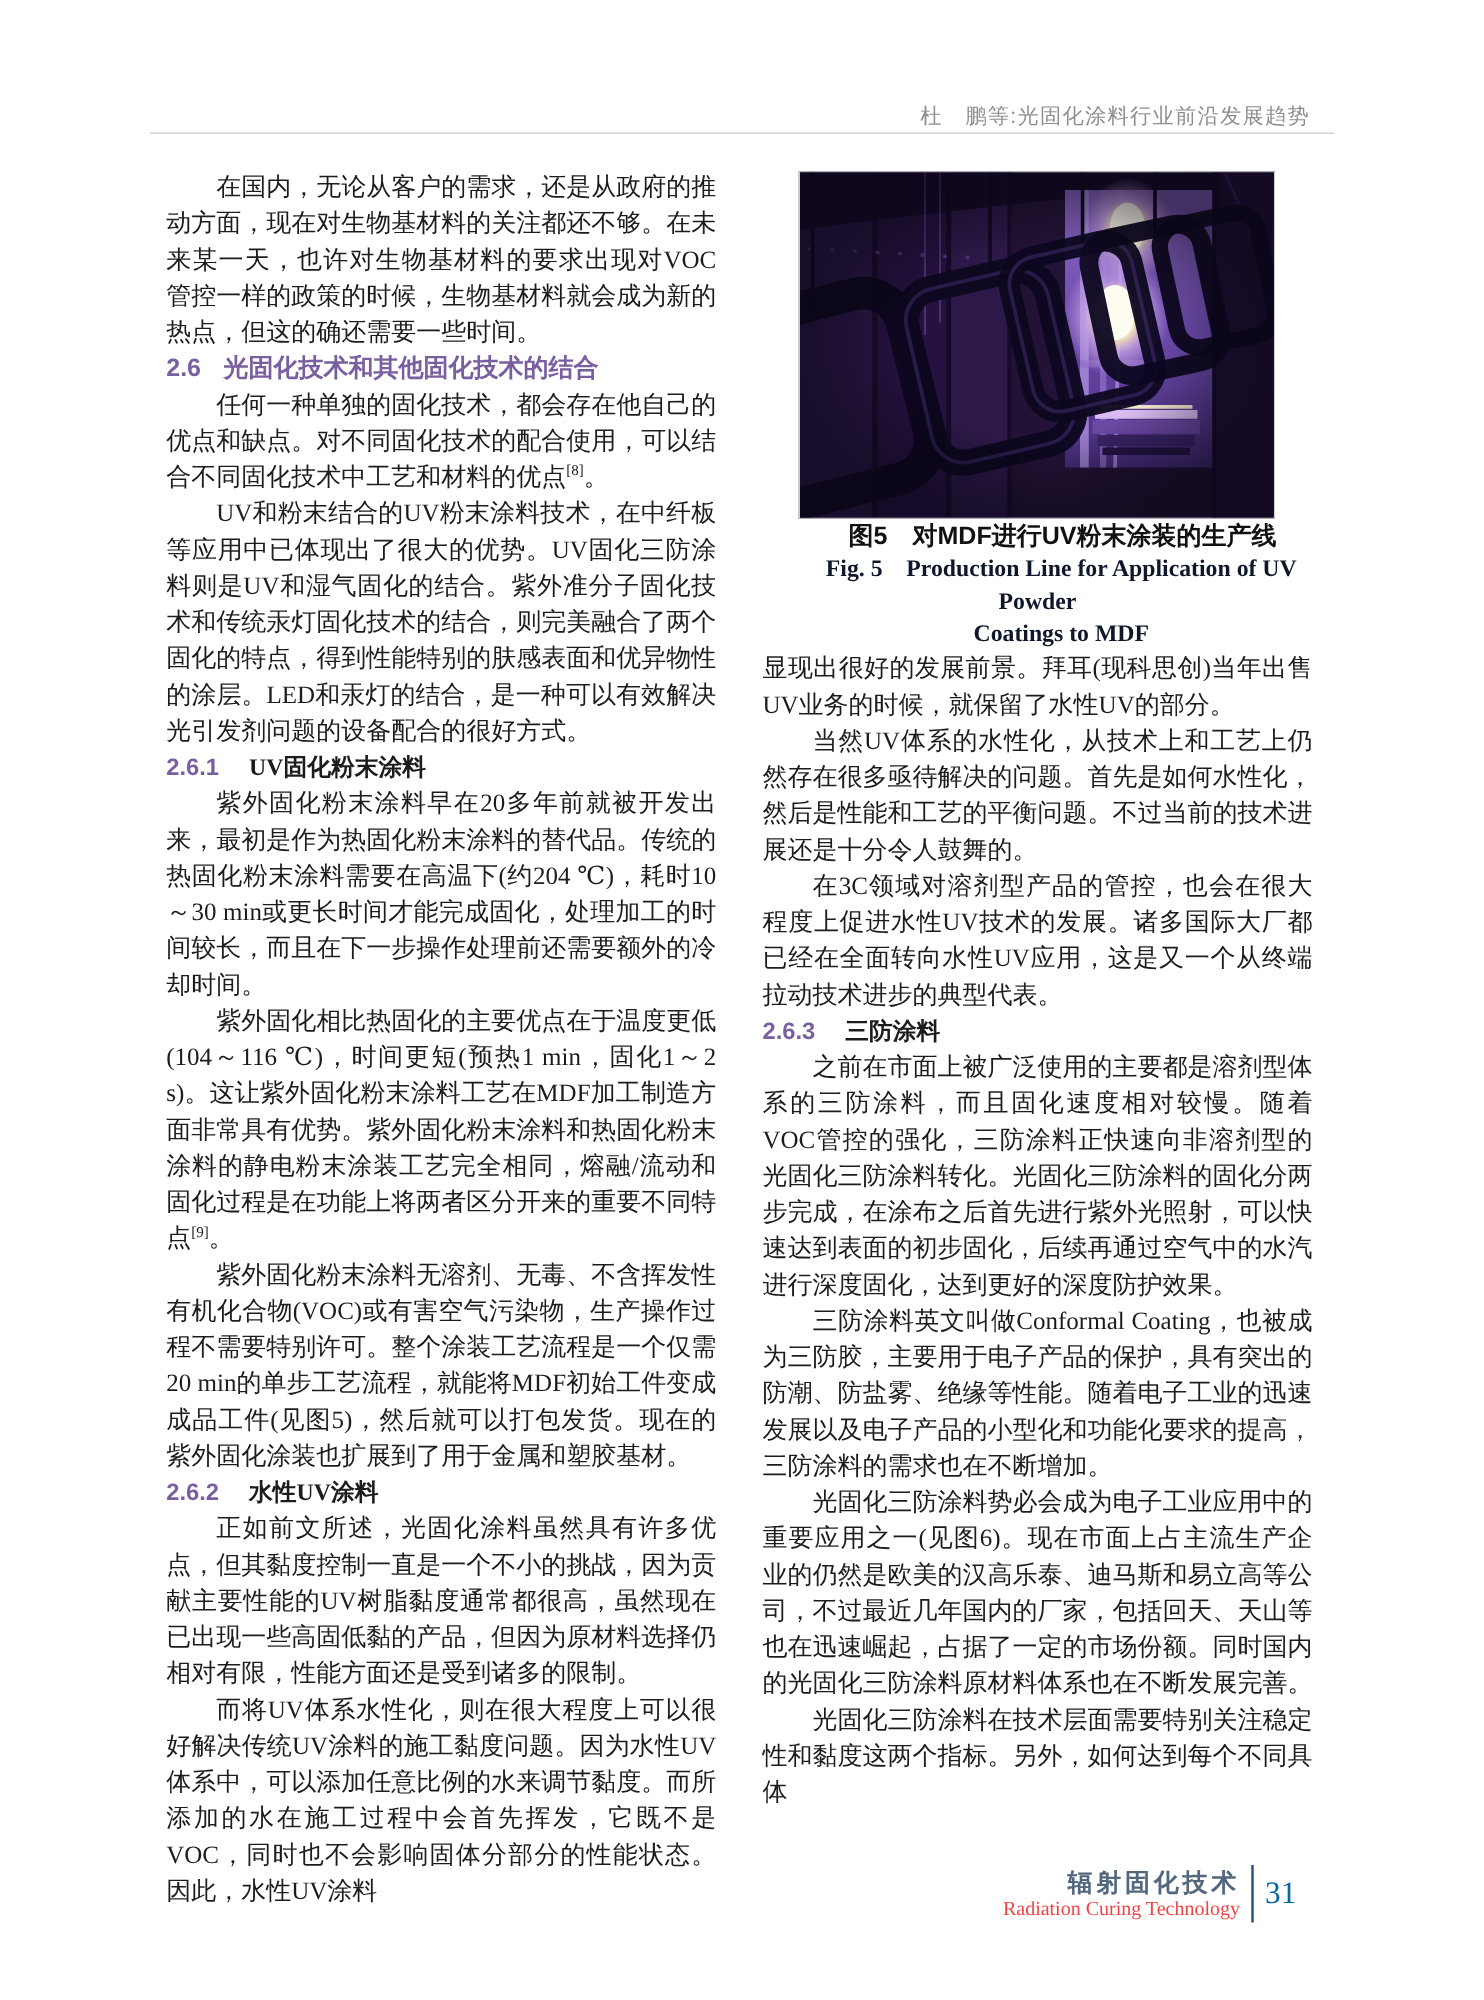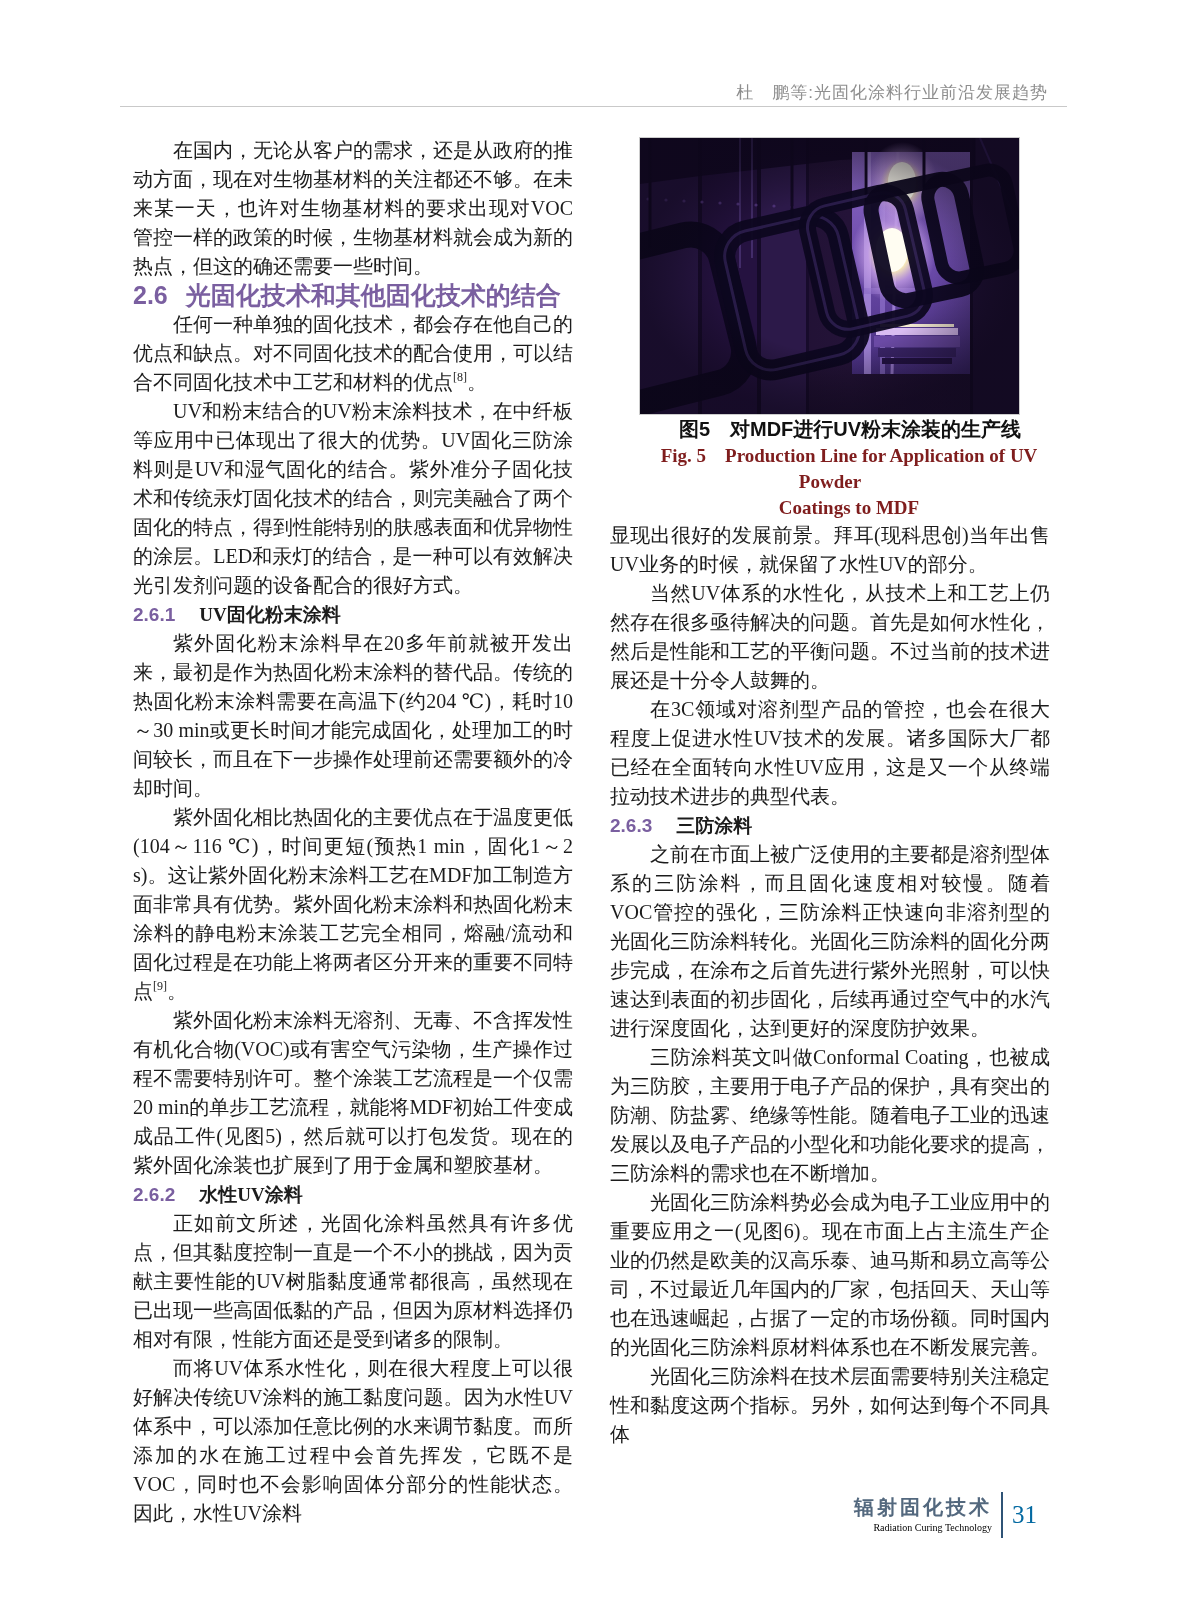--- a/index.html
+++ b/index.html
@@ -14,41 +14,41 @@
 
   
   .col{position:absolute;width:440px;font-size:20px;line-height:29px;text-align:justify;}
   .col-left{left:133px;top:136px;}
   .col-right{left:610px;top:137px;}
   .col p{margin:0;text-indent:2em;}
   .col p.cont{text-indent:0;}
   sup.ref{font-size:12px;line-height:0;vertical-align:super;}
 
   .h-main{margin:0;font-family:"Liberation Sans","DejaVu Sans",sans-serif;
-    font-weight:bold;font-size:25px;line-height:29px;color:#7a5fa0;text-align:left;}
+    font-weight:bold;font-size:20px;line-height:29px;color:#7a5fa0;text-align:left;}
   .h-main .h-num{margin-right:18px;}
   .h-sub{margin:0;font-size:19px;line-height:29px;text-align:left;}
   .h-sub .h-num{font-family:"Liberation Sans","DejaVu Sans",sans-serif;color:#7a5fa0;margin-right:24px;}
   .h-sub .h-title{color:#1c1c1c;}
 
   
   .figure{width:379px;margin:0 0 0 29px;}
   .photo{display:block;width:379px;height:276px;border:1px solid #cccccc;background:#20113a;}
   .cap-cn{margin-top:30px;text-align:center;text-indent:0;
     font-family:"Liberation Sans","DejaVu Sans",sans-serif;font-weight:bold;
     font-size:20px;line-height:28px;color:#111;}
-  .cap-en{text-align:center;text-indent:0;font-weight:bold;font-size:19px;line-height:26px;color:#7f1d1d;}
+  .cap-en{text-align:center;text-indent:0;font-weight:bold;font-size:19px;line-height:26px;color:#0f172a;}
   .rc-body{}
 
   
   .footer{position:absolute;top:1492px;right:150px;display:flex;align-items:center;}
   .f-left{display:flex;flex-direction:column;align-items:flex-end;margin-right:9px;}
   .f-cn{font-family:"Liberation Sans","DejaVu Sans",sans-serif;font-weight:bold;
     font-size:20px;letter-spacing:3px;color:#53687e;line-height:24px;}
-  .f-en{font-size:10px;color:#000000;line-height:17px;}
+  .f-en{font-size:16px;color:#ef4444;line-height:17px;}
   .f-bar{width:2px;height:46px;background:#2f5376;margin-right:9px;}
   .f-num{font-size:25px;color:#0369a1;}
 </style>
 </head>
 <body>
 
 <div class="page">
 
   <div class="header-title">杜　鹏等:光固化涂料行业前沿发展趋势</div>
   <div class="header-rule"></div>

